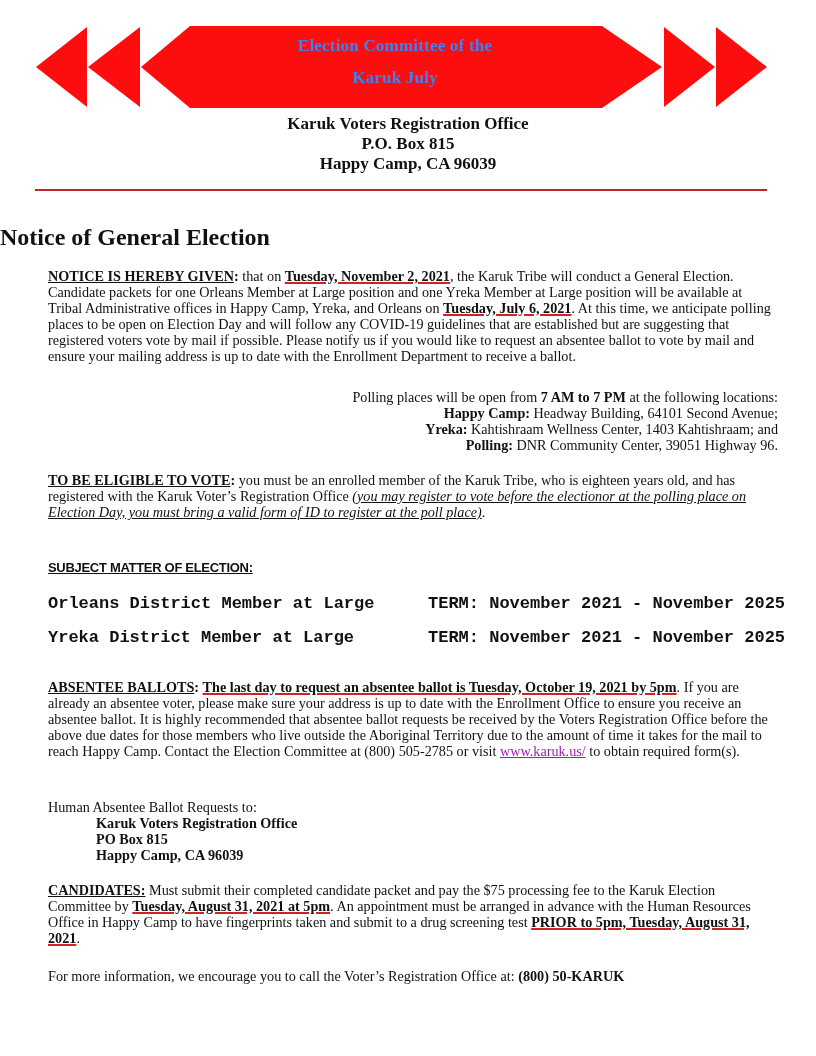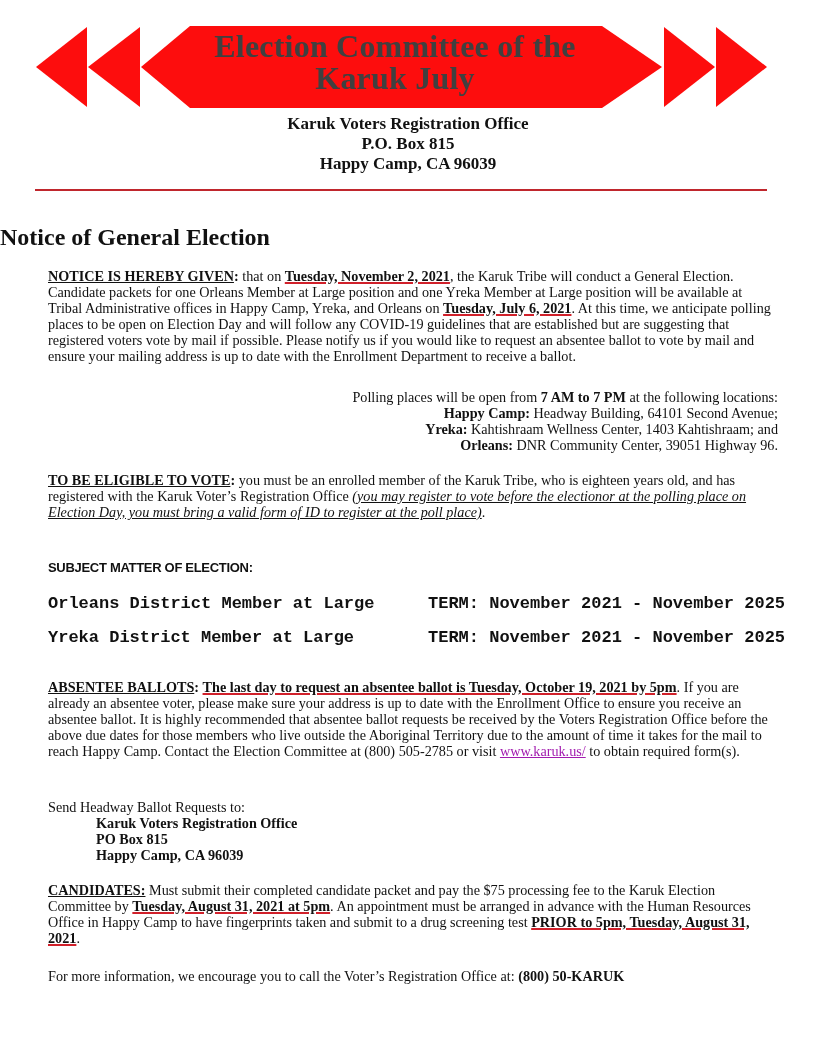--- a/index.html
+++ b/index.html
@@ -1,36 +1,36 @@
 <!DOCTYPE html>
 <html><head>
 <meta charset="utf-8">
 <style>
   html, body { margin: 0; padding: 0; background: #ffffff; }
   body { width: 816px; height: 1056px; position: relative; overflow: hidden;
          font-family: "Liberation Serif", "DejaVu Serif", serif; color: #111; }
   .banner { position: absolute; left: 0; top: 0; width: 816px; height: 115px; }
   .banner-title { position: absolute; left: 190px; top: 30px; width: 410px; text-align: center;
-                  color: #404040; font-weight: bold; font-size: 32px; line-height: 32px; letter-spacing: 0.2px; }
+                  color: #3b82f6; font-weight: bold; font-size: 17px; line-height: 32px; letter-spacing: 0.2px; }
   .address { position: absolute; left: 200px; top: 114px; width: 416px; text-align: center;
              font-weight: bold; font-size: 17px; line-height: 20px; }
   .rule { position: absolute; left: 35px; top: 189px; width: 732px; height: 2px; background: #c0272d; }
   .title { position: absolute; left: 0; top: 222px; width: 816px; text-align: left;
            font-weight: bold; font-size: 24px; line-height: 30px; }
   .body { position: absolute; left: 48px; width: 730px; font-size: 14.2px; line-height: 16px; }
   .body p { margin: 0; }
   .hdr { font-weight: bold; text-decoration: underline; text-decoration-color: #111; }
   .redu { font-weight: bold; text-decoration: underline; text-decoration-color: #d0202a; text-decoration-thickness: 1.5px; }
   .ital { font-style: italic; text-decoration: underline; }
   .b { font-weight: bold; }
   .indent1 { padding-left: 22px; }
   .indent2 { padding-left: 48px; font-weight: bold; }
   .link { color: #a21caf; text-decoration: underline; }
   .sub-hdr { font-family: "Liberation Sans", sans-serif; font-weight: bold; font-size: 13px;
-             letter-spacing: -0.3px; }
+             text-decoration: underline; letter-spacing: -0.3px; }
   .pos-row { position: absolute; left: 48px; width: 700px; font-weight: bold; font-size: 17px;
              font-family: Liberation Mono, monospace; }
   .pos-row .term { position: absolute; left: 380px; top: 0; white-space: nowrap; text-align: right; }
 </style>
 </head>
 <body>
 
 <div class="banner">
   <svg width="816" height="115" viewBox="0 0 816 115">
     <g>
@@ -64,21 +64,21 @@
     <span class="hdr">NOTICE IS HEREBY GIVEN</span><span class="b">:</span><span> that on </span><span class="redu">Tuesday, November 2, 2021</span><span>, the Karuk Tribe will conduct a General Election. Candidate packets for one Orleans Member at Large position and one Yreka Member at Large position will be available at Tribal Administrative offices in Happy Camp, Yreka, and Orleans on </span><span class="redu">Tuesday, July 6, 2021</span><span>. At this time, we anticipate polling places to be open on Election Day and will follow any COVID-19 guidelines that are established but are suggesting that registered voters vote by mail if possible. Please notify us if you would like to request an absentee ballot to vote by mail and ensure your mailing address is up to date with the Enrollment Department to receive a ballot.</span>
   </p>
 </div>
 
 <div class="body" style="top:389px;text-align:right;">
   <p>
     <span>Polling places will be open from </span><span class="b">7 AM to 7 PM</span><span> at the following locations:</span>
   </p>
   <p class="indent1"><span class="b">Happy Camp:</span><span> Headway Building, 64101 Second Avenue;</span></p>
   <p class="indent1"><span class="b">Yreka:</span><span> Kahtishraam Wellness Center, 1403 Kahtishraam; and</span></p>
-  <p class="indent1"><span class="b">Orleans:</span><span> DNR Community Center, 39051 Highway 96.</span></p>
+  <p class="indent1"><span class="b">Polling:</span><span> DNR Community Center, 39051 Highway 96.</span></p>
 </div>
 
 <div class="body" style="top:472px;">
   <p>
     <span class="hdr">TO BE ELIGIBLE TO VOTE</span><span class="b">:</span><span>  you must be an enrolled member of the Karuk Tribe, who is eighteen years old, and has registered with the Karuk Voter’s Registration Office </span><span class="ital">(you may register to vote before the electionor at the polling place on Election Day, you must bring a valid form of ID to register at the poll place)</span><span>.</span>
   </p>
 </div>
 
 <div class="body" style="top:559px;">
   <span class="sub-hdr">SUBJECT MATTER OF ELECTION:</span>
@@ -92,21 +92,21 @@
   <span class="term">TERM: November 2021 - November 2025</span>
 </div>
 
 <div class="body" style="top:679px;">
   <p>
     <span class="hdr">ABSENTEE BALLOTS</span><span class="b">:</span><span> </span><span class="redu">The last day to request an absentee ballot is Tuesday, October 19, 2021 by 5pm</span><span>. If you are already an absentee voter, please make sure your address is up to date with the Enrollment Office to ensure you receive an absentee ballot. It is highly recommended that absentee ballot requests be received by the Voters Registration Office before the above due dates for those members who live outside the Aboriginal Territory due to the amount of time it takes for the mail to reach Happy Camp. Contact the Election Committee at (800) 505-2785 or visit </span><a class="link">www.karuk.us/</a><span> to obtain required form(s).</span>
   </p>
 </div>
 
 <div class="body" style="top:799px;">
-  <p>Send Headway Ballot Requests to:</p>
+  <p>Human Absentee Ballot Requests to:</p>
   <p class="indent2">Karuk Voters Registration Office</p>
   <p class="indent2">PO Box 815</p>
   <p class="indent2">Happy Camp, CA 96039</p>
 </div>
 
 <div class="body" style="top:882px;">
   <p>
     <span class="hdr">CANDIDATES:</span><span> Must submit their completed candidate packet and pay the $75 processing fee to the Karuk Election Committee by </span><span class="redu">Tuesday, August 31, 2021 at 5pm</span><span>.  An appointment must be arranged in advance with the Human Resources Office in Happy Camp to have fingerprints taken and submit to a drug screening test </span><span class="redu">PRIOR to 5pm, Tuesday, August 31, 2021</span><span>.</span>
   </p>
 </div>

